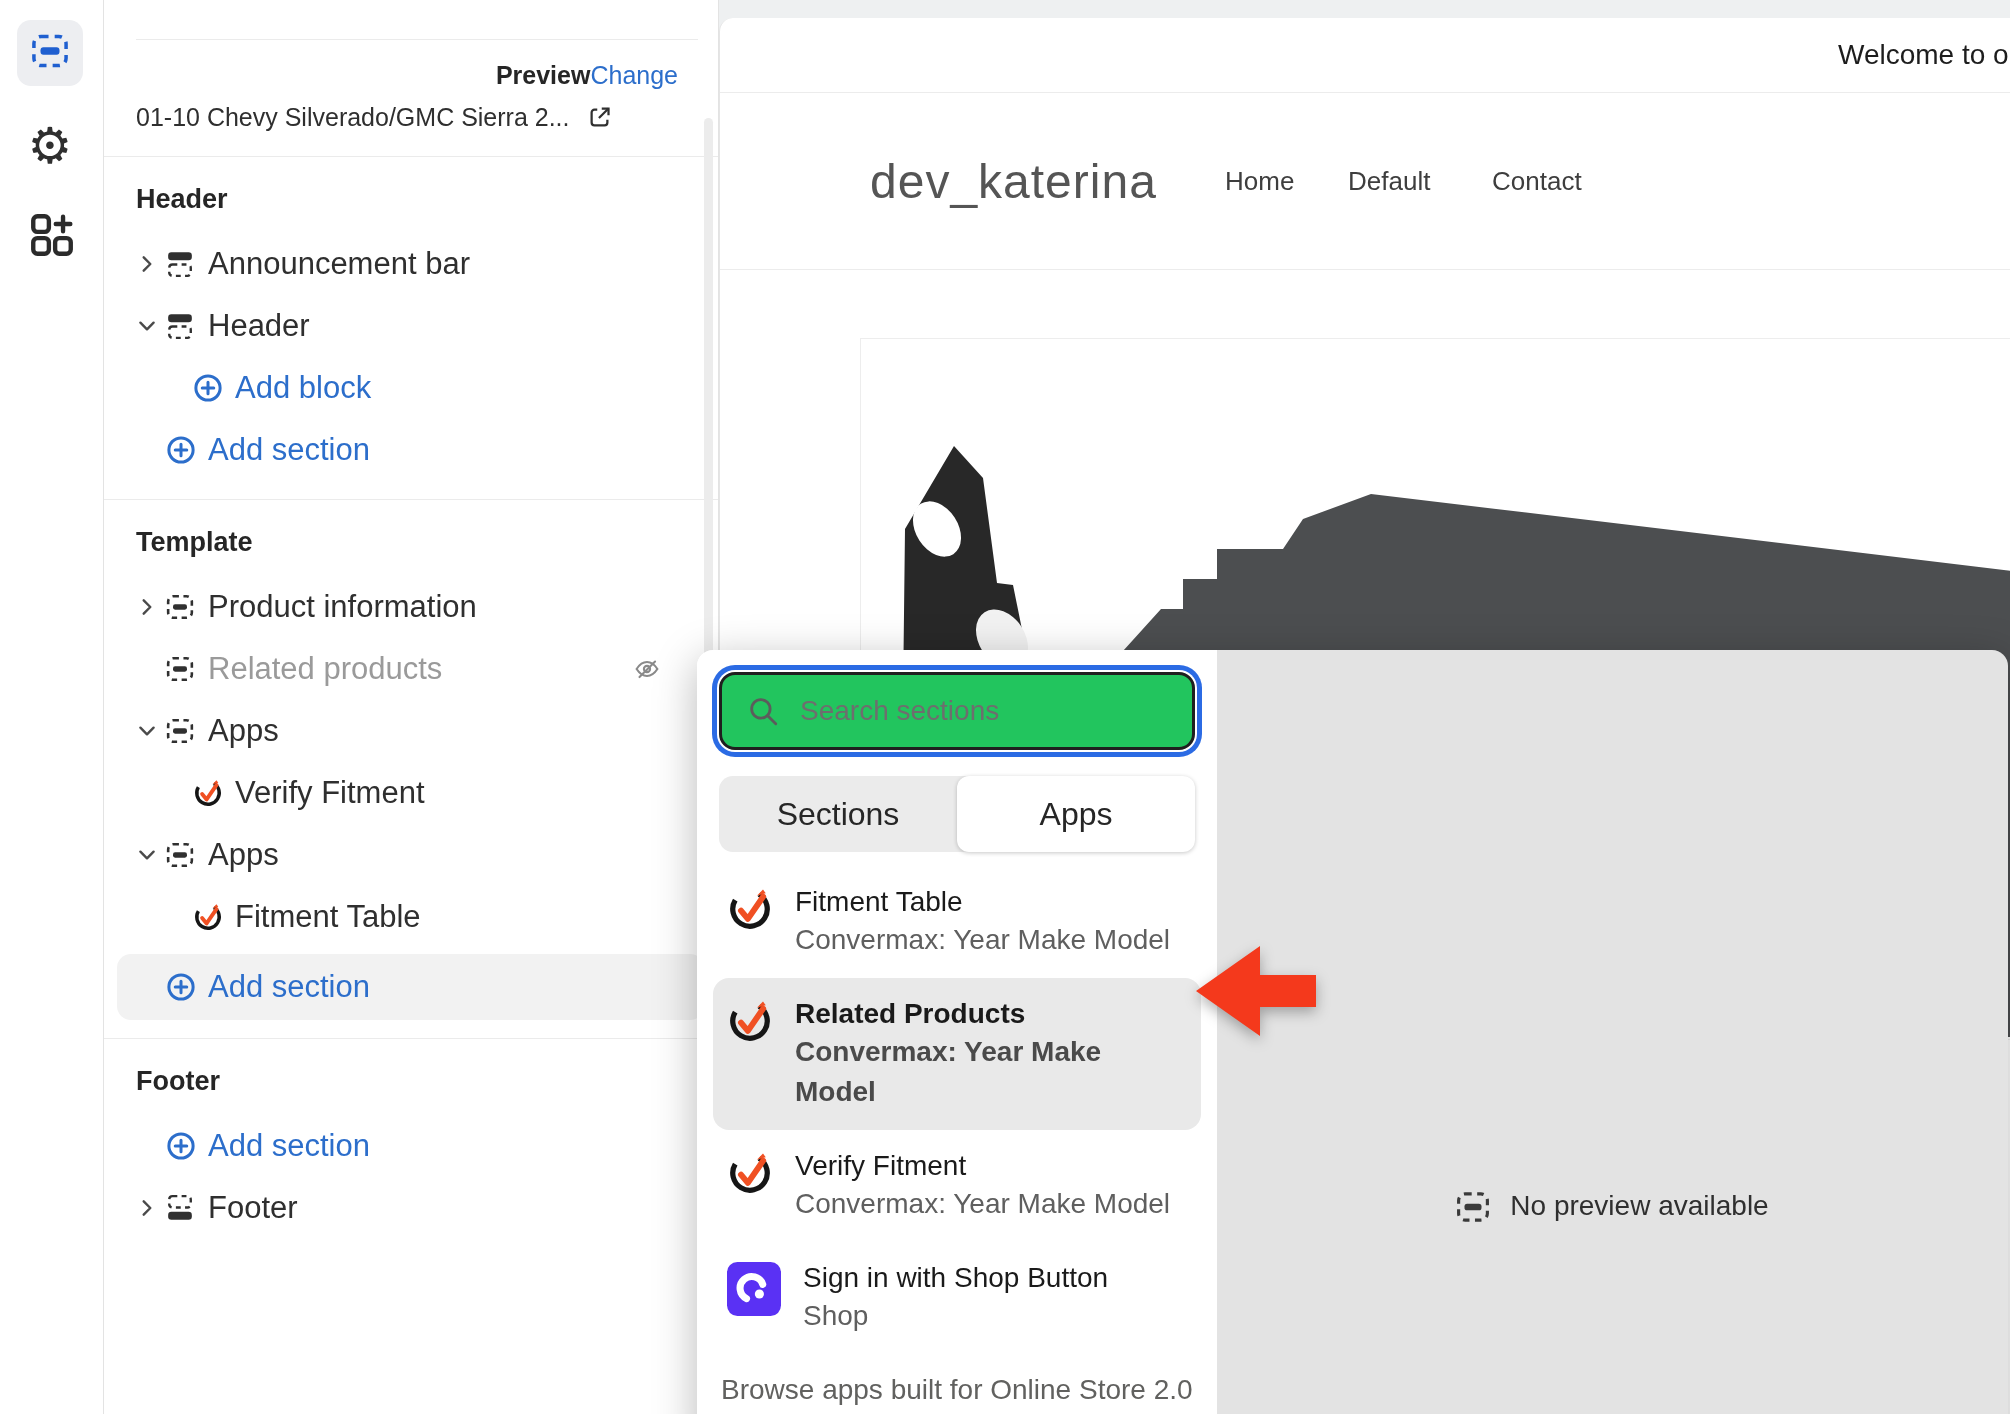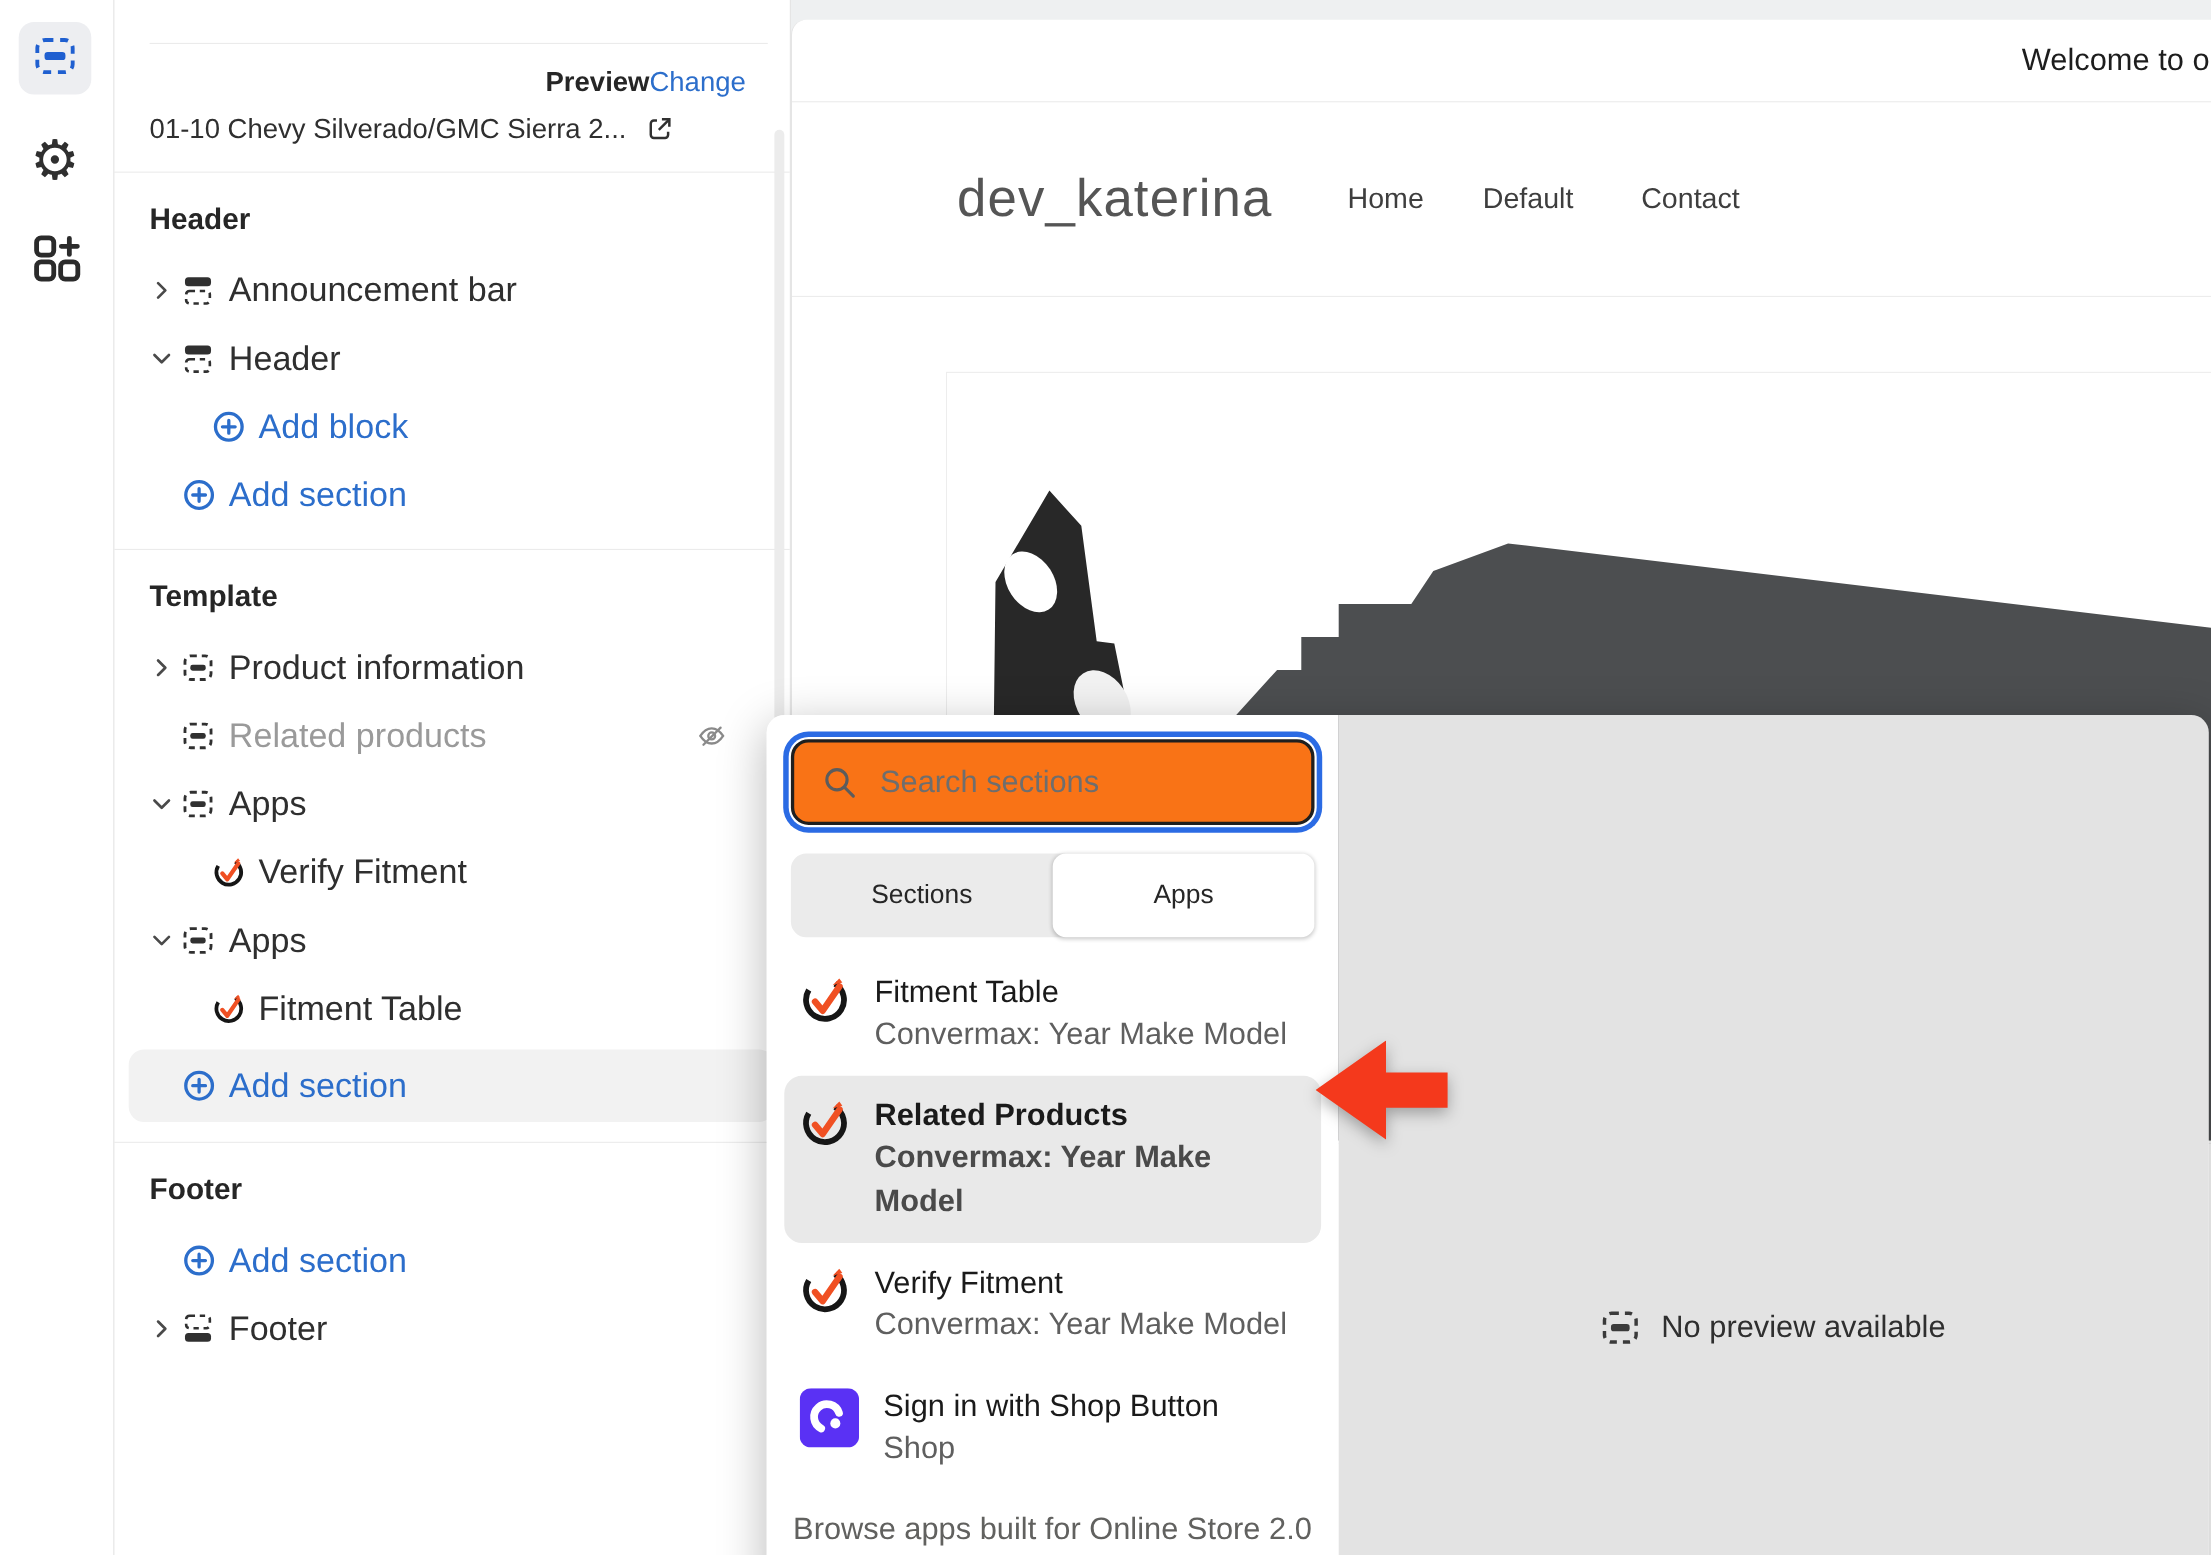--- a/index.html
+++ b/index.html
@@ -55,29 +55,29 @@
   .navlink{position:absolute;top:50%;transform:translateY(-50%);font-size:26px;color:#3e3e3e;cursor:pointer;}
   .nav-home{left:505px;} .nav-catalog{left:628px;} .nav-contact{left:772px;}
   .product-box{position:absolute;left:140px;top:320px;right:-2px;height:700px;
                border:1px solid #ededed;background:#fff;}
   .product-box svg{display:block;}
   
   .popover{position:absolute;left:697px;top:650px;width:1311px;height:800px;z-index:20;
            display:flex;border-radius:16px;box-shadow:0 10px 44px rgba(0,0,0,.28);}
   .list-panel{width:520px;flex:none;background:#fff;border-radius:16px 0 0 16px;
               padding:20px 16px;box-sizing:border-box;}
-  .search-wrap{position:relative;height:78px;margin:2px 6px 0;background:#f97316;
+  .search-wrap{position:relative;height:78px;margin:2px 6px 0;background:#22c55e;
                border:3px solid #1f1f1f;border-radius:16px;box-sizing:border-box;
                box-shadow:0 0 0 2px #fff,0 0 0 7px #2b6be4;display:flex;align-items:center;}
   .search-wrap input{border:none;outline:none;background:transparent;font-size:28px;
                color:#3a3a3a;font-family:inherit;width:360px;}
   .search-wrap input::placeholder{color:#6e6e6e;opacity:1;}
   .search-ico{margin:0 18px 0 24px;display:flex;}
   .tabs{margin:26px 6px 0;background:#ebebeb;border-radius:14px;height:76px;display:flex;}
-  .tab{flex:1;display:grid;place-items:center;font-size:24px;color:#262626;cursor:pointer;border-radius:14px;}
+  .tab{flex:1;display:grid;place-items:center;font-size:32px;color:#262626;cursor:pointer;border-radius:14px;}
   .tab.active{background:#fff;border-radius:12px;box-shadow:0 1px 4px rgba(0,0,0,.22);font-weight:400;}
   .app-list{margin-top:14px;}
   .app-item{display:flex;align-items:flex-start;gap:22px;padding:18px 14px;border-radius:16px;cursor:pointer;}
   .app-item.hl{background:#e9e9e9;}
   .app-icon{flex:none;display:flex;margin-top:2px;}
   .app-title{font-size:28px;color:#1a1a1a;line-height:36px;}
   .app-sub{font-size:28px;color:#5f5f5f;line-height:40px;}
   .app-item.hl .app-title{font-weight:700;}
   .app-item.hl .app-sub{font-weight:700;color:#4a4a4a;}
   .browse{margin:16px 8px 0;font-size:28px;color:#61615f;line-height:1.45;}

